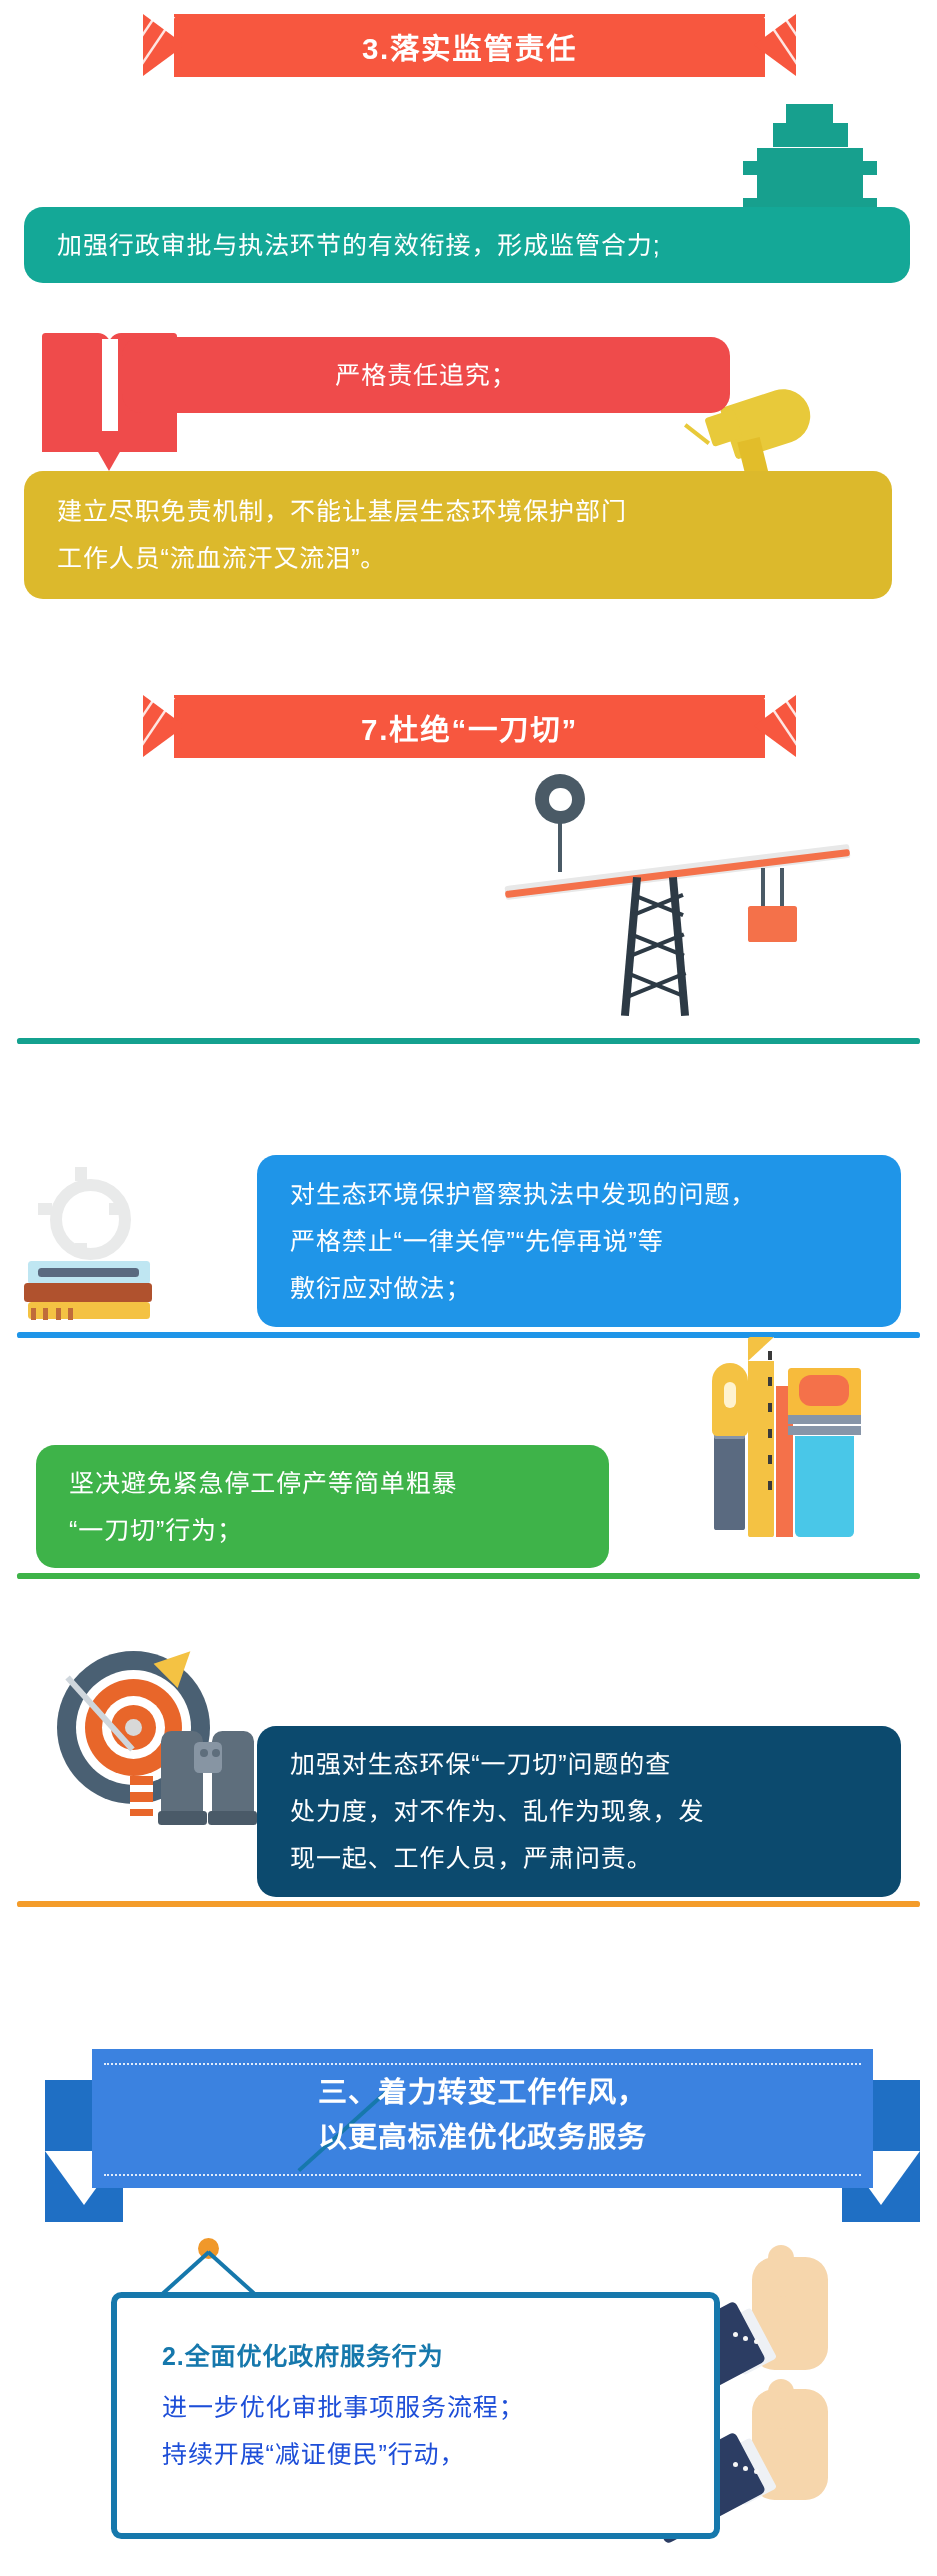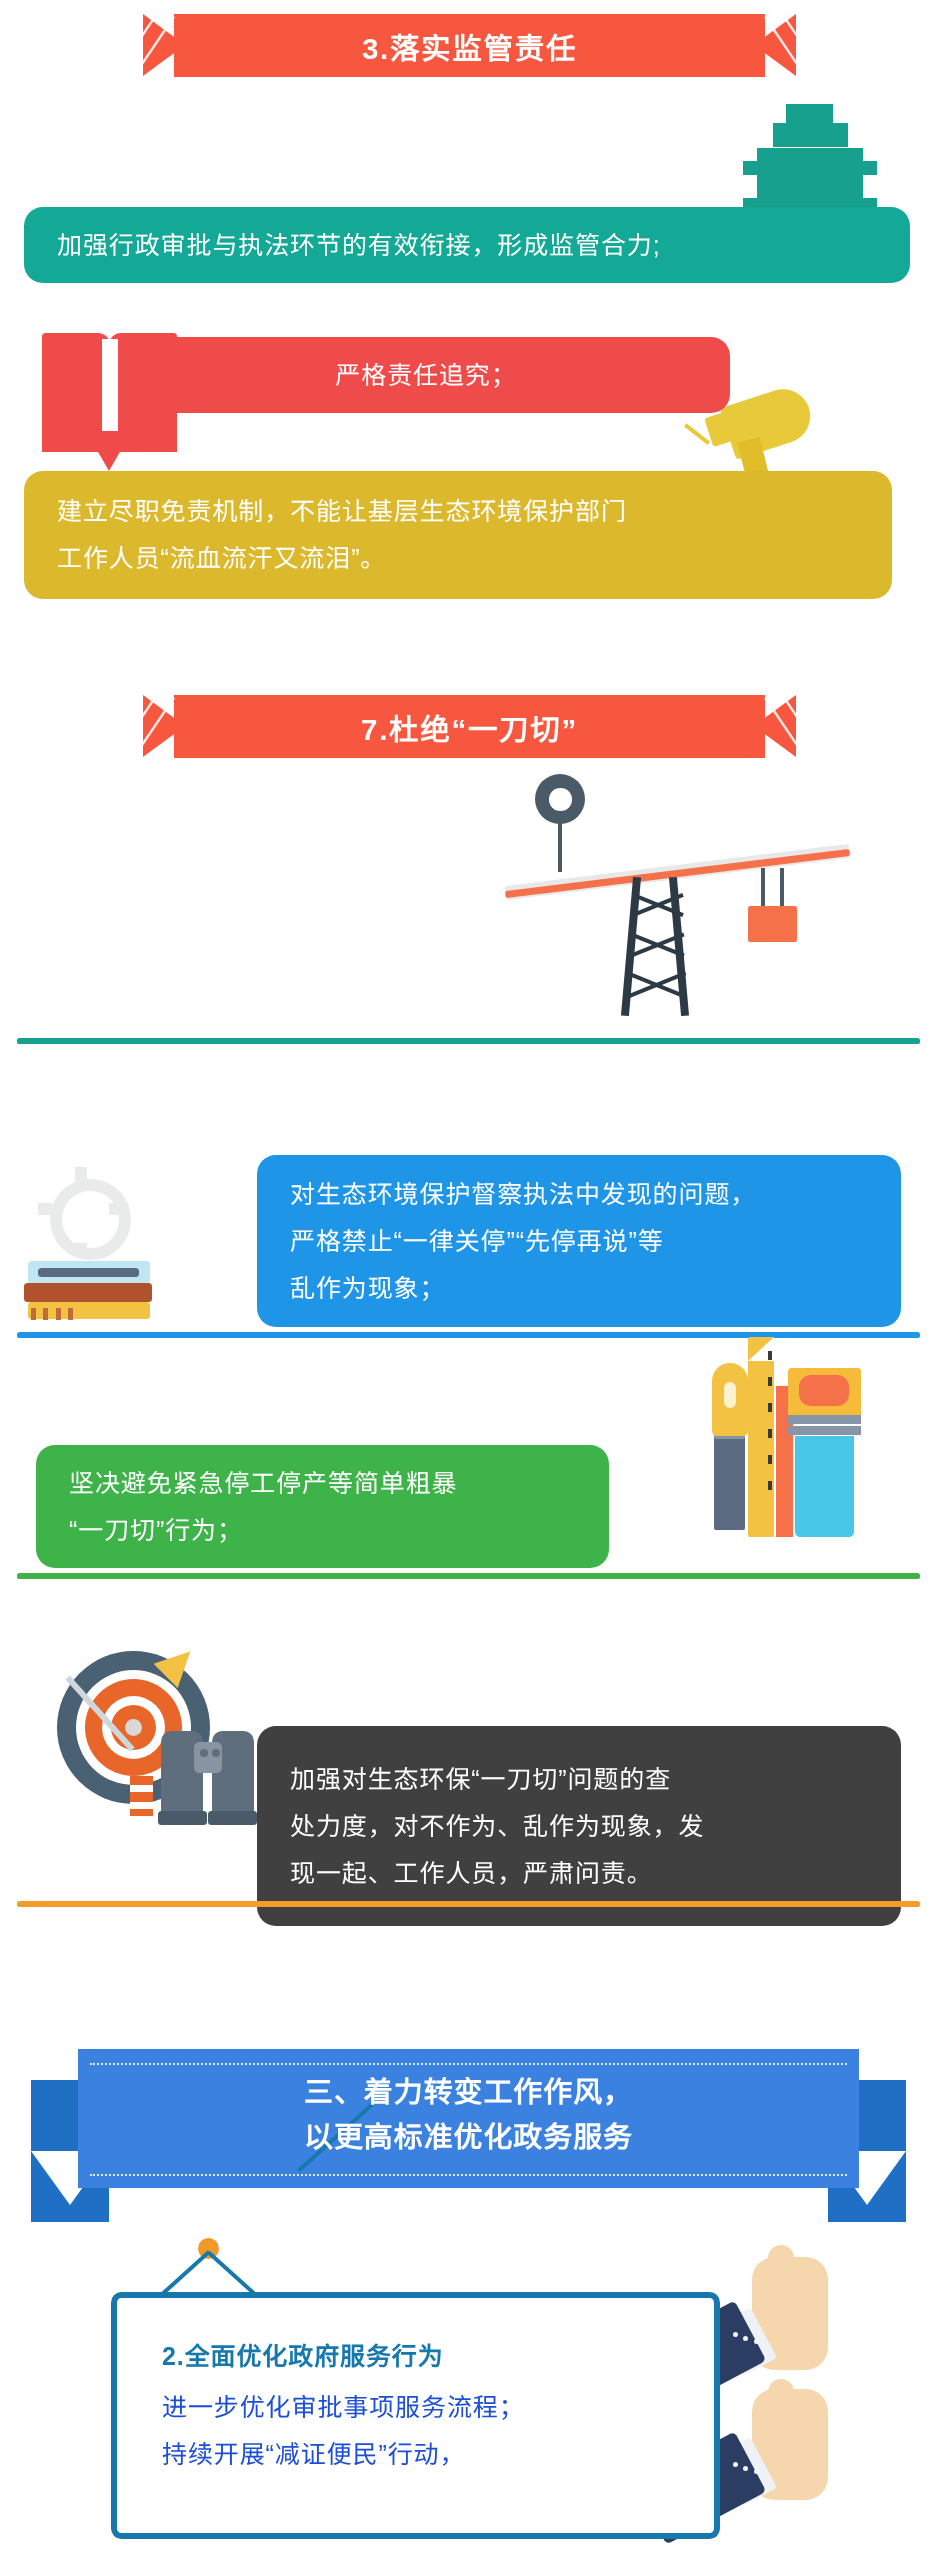--- a/index.html
+++ b/index.html
@@ -120,21 +120,21 @@
   .crane-x { background: #2d3a45; }
 
   
   .gearring { border-radius: 50%; border: 12px solid #e9eaea; }
   .bookblock { border-radius: 3.5px; }
 
   
   .ring { border-radius: 50%; }
 
   
-  .ribbon-wrap { position: absolute; }
+  .ribbon-wrap { position: absolute; margin-left: 14px; }
   .ribbon-main {
     position: absolute;
     background: #3b82e0;
     box-sizing: border-box;
   }
   .ribbon-dot-top, .ribbon-dot-bot {
     position: absolute;
     left: 12px; right: 12px;
     height: 0;
     border-top: 2.6px dotted rgba(255,255,255,.85);
@@ -306,21 +306,21 @@
     <div class="shape bookblock" style="left:28px; top:1302px; width:122px; height:17.4px; background:#f4c243;"></div>
     <div class="shape" style="left:31px; top:1308px; width:5.2px; height:12px; background:#c06b3a;"></div>
     <div class="shape" style="left:43px; top:1308px; width:5.2px; height:12px; background:#c06b3a;"></div>
     <div class="shape" style="left:56px; top:1308px; width:5.2px; height:12px; background:#c06b3a;"></div>
     <div class="shape" style="left:68px; top:1308px; width:5.2px; height:12px; background:#c06b3a;"></div>
   </div>
 
   <div class="card" style="left:257px; top:1155px; width:644px; height:172px; background:#1f95e8; padding-left:33px;">
     <div class="line">对生态环境保护督察执法中发现的问题，</div>
     <div class="line">严格禁止“一律关停”“先停再说”等</div>
-    <div class="line">乱作为现象；</div>
+    <div class="line">敷衍应对做法；</div>
   </div>
   <div class="underbar" style="left:17.4px; top:1332px; width:903px; background:#1f95e8;"></div>
 
   <div>
     <div class="shape" style="left:714px; top:1433px; width:31px; height:97px; background:#5a6a80; border-radius:2.6px;"></div>
     <div class="shape" style="left:714px; top:1427px; width:31px; height:12px; background:#8795a8; border-radius:2.6px;"></div>
     <div class="shape" style="left:712px; top:1363px; width:36px; height:73px; background:#f4c243; border-radius:18px 18px 5.2px 5.2px;"></div>
     <div class="shape" style="left:724px; top:1382px; width:12px; height:26px; background:#fff3cf; border-radius:6px;"></div>
     <div class="shape" style="left:748px; top:1337px; width:26px; height:200px; background:#f4c243; border-radius:2.6px;"></div>
     <div class="shape" style="left:748px; top:1337px; width:26px; height:24px; background:#ffffff; clip-path:polygon(0 100%,100% 100%,100% 0);"></div>
@@ -358,21 +358,21 @@
     <div class="shape" style="left:130px; top:1802px; width:22.6px; height:7px; background:#ffffff;"></div>
     <div class="shape" style="left:161px; top:1731px; width:42px; height:92px; background:#5e6e7c; border-radius:10.4px;"></div>
     <div class="shape" style="left:212px; top:1731px; width:42px; height:92px; background:#5e6e7c; border-radius:10.4px;"></div>
     <div class="shape" style="left:194px; top:1742px; width:28px; height:31px; background:#8795a3; border-radius:5.2px;"></div>
     <div class="shape ring" style="left:200px; top:1749px; width:7.8px; height:7.8px; background:#5e6e7c;"></div>
     <div class="shape ring" style="left:212px; top:1749px; width:7.8px; height:7.8px; background:#5e6e7c;"></div>
     <div class="shape" style="left:158px; top:1811px; width:49px; height:14px; background:#4a5a68; border-radius:3.5px;"></div>
     <div class="shape" style="left:208px; top:1811px; width:49px; height:14px; background:#4a5a68; border-radius:3.5px;"></div>
   </div>
 
-  <div class="card" style="left:257px; top:1726px; width:644px; height:200px; background:#404040; padding-left:33px;">
+  <div class="card" style="left:257px; top:1726px; width:644px; height:171px; background:#0c4a6e; padding-left:33px;">
     <div class="line">加强对生态环保“一刀切”问题的查</div>
     <div class="line">处力度，对不作为、乱作为现象，发</div>
     <div class="line">现一起、工作人员，严肃问责。</div>
   </div>
   <div class="underbar" style="left:17.4px; top:1901px; width:903px; background:#f49c2a;"></div>
 
   <div class="ribbon-wrap" style="left:31px; top:2049px; width:875px; height:174px;">
 
     <div class="ribbon-tail" style="left:0; top:31px; height:142px;"></div>
     <div class="ribbon-notch" style="left:0; top:102px; border-left:39px solid transparent; border-right:39px solid transparent; border-top:54px solid #ffffff;"></div>

